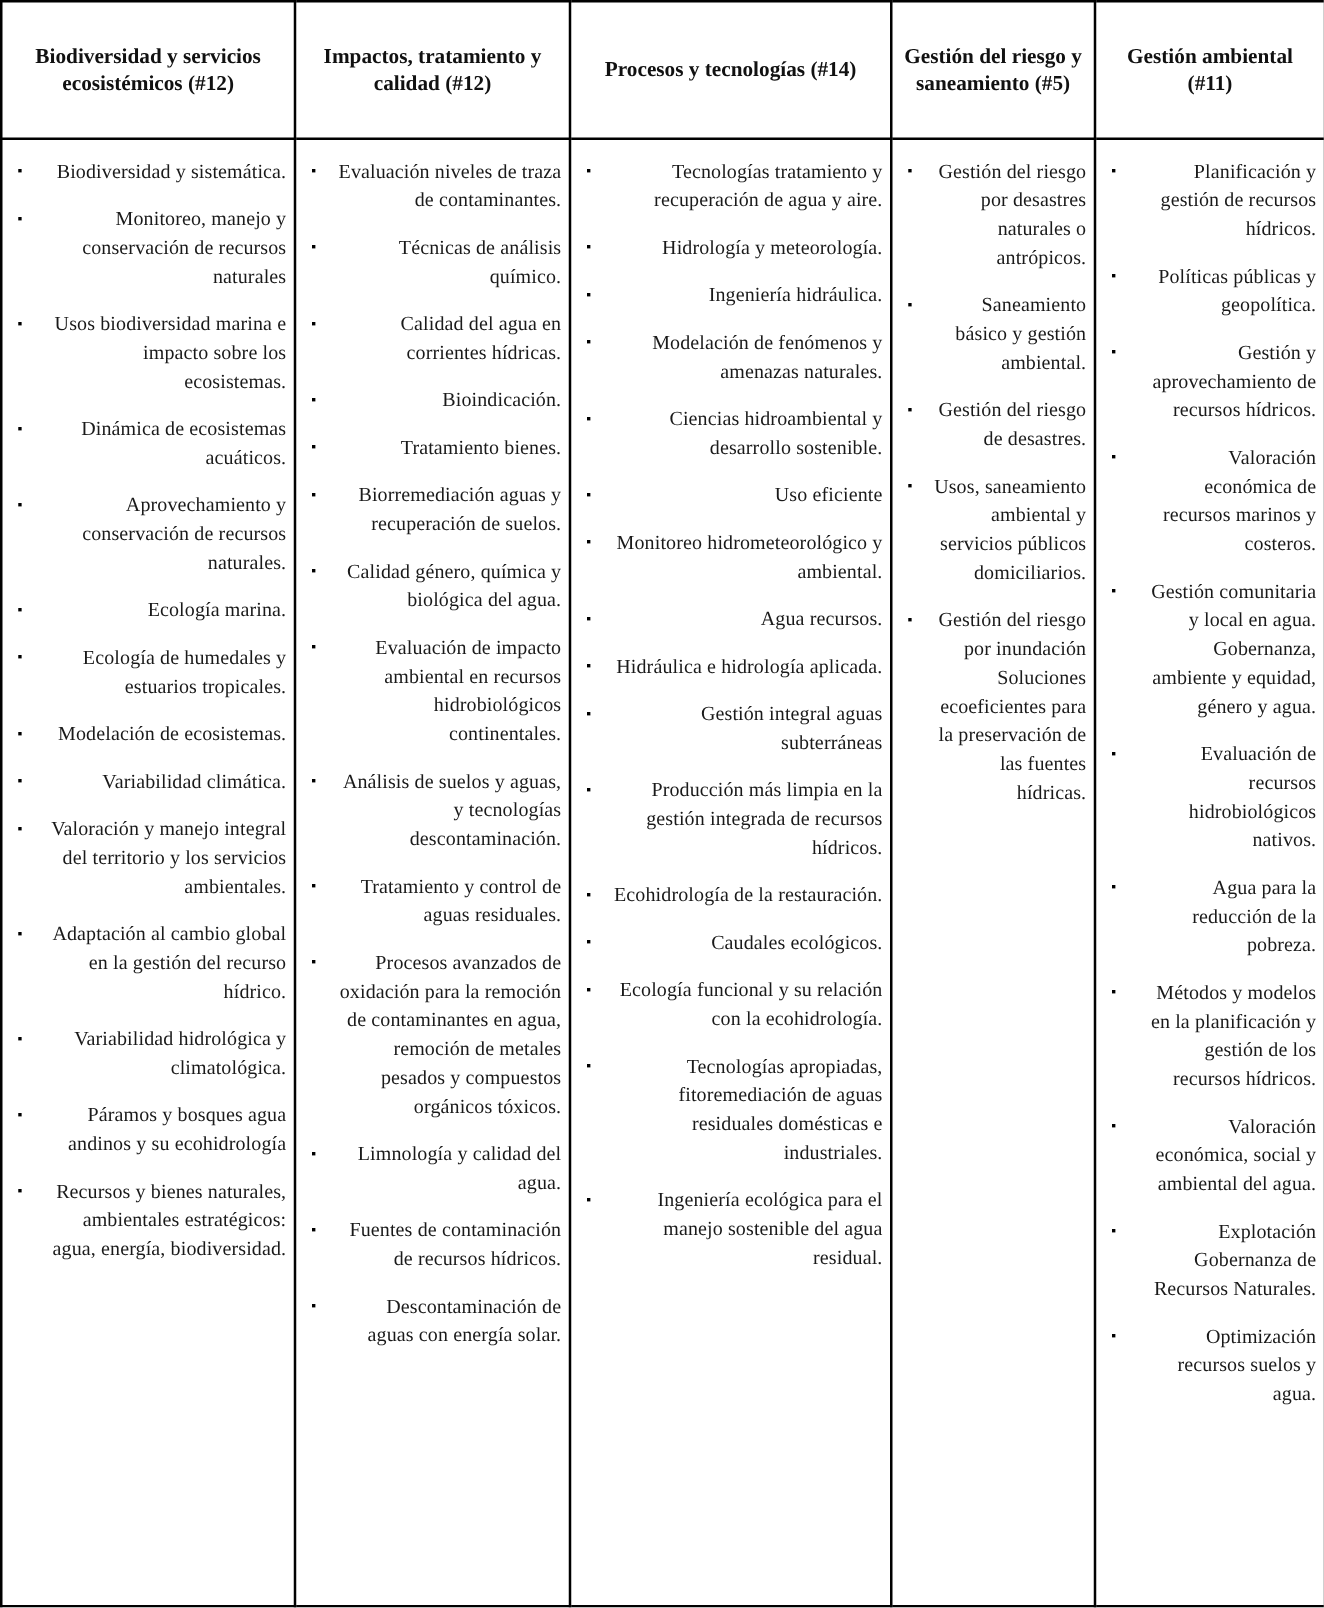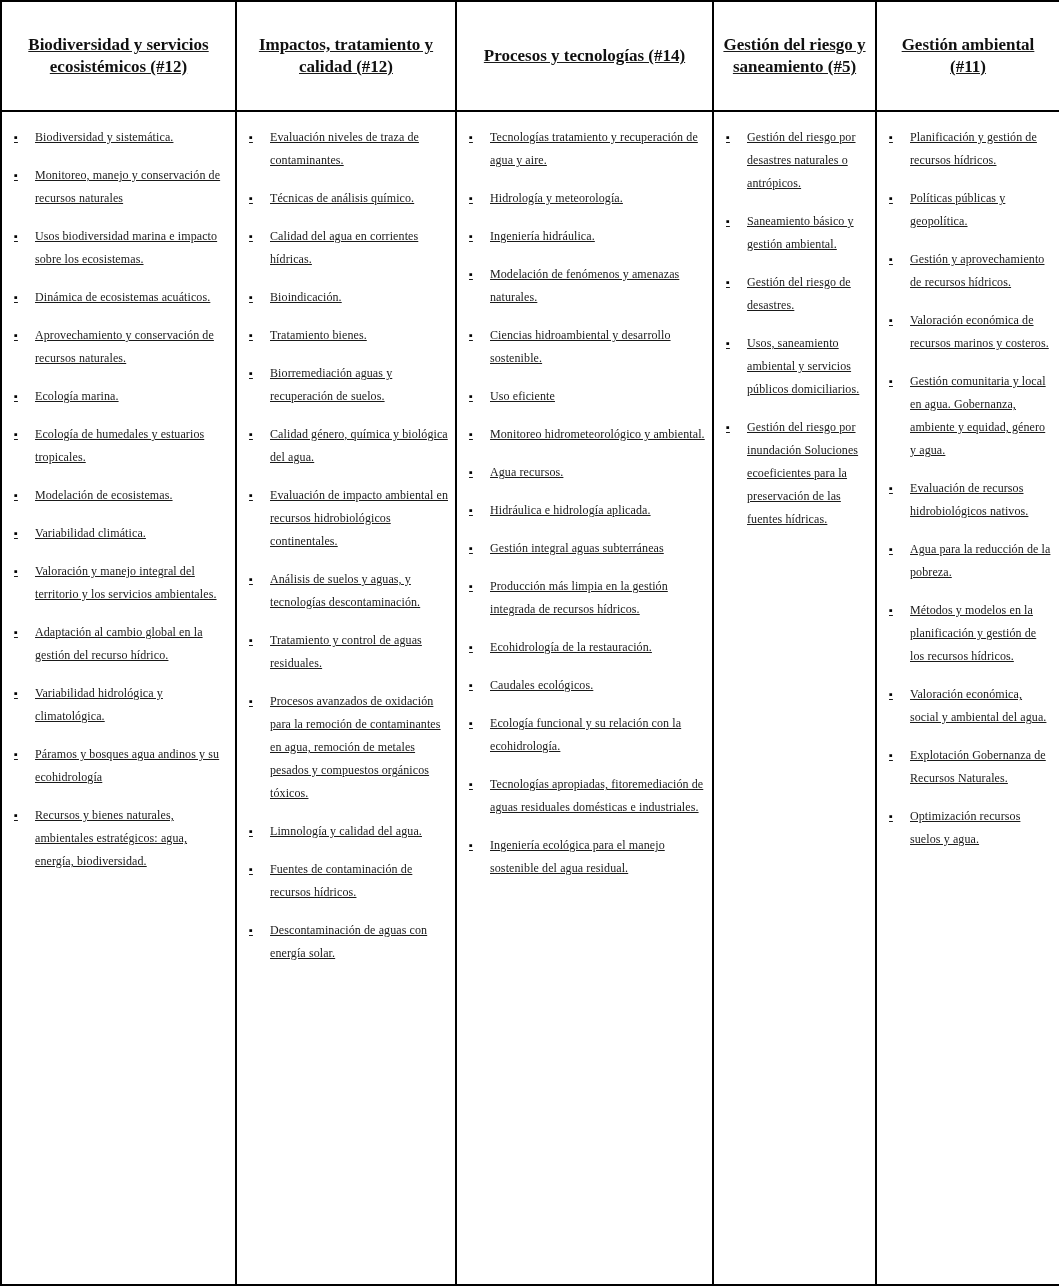--- a/index.html
+++ b/index.html
@@ -1,21 +1,21 @@
 <!DOCTYPE html>
 <html><head>
 <meta charset="utf-8">
 <style>
   html, body { margin: 0; padding: 0; background: #ffffff; }
   body {
     width: 1059px; height: 1286px;
     font-family: "Liberation Serif", "DejaVu Serif", serif;
     color: #1a1a1a;
   }
-  .page { width: 1059px; height: 1236px; box-sizing: border-box; text-decoration: underline; }
+  .page { width: 1059px; height: 1236px; box-sizing: border-box; }
   table.matrix {
     width: 1059px; height: 1286px;
     border-collapse: collapse; table-layout: fixed;
     box-sizing: border-box;
   }
   table.matrix, th.hdr, td.cell { border: 2px solid #000000; }
   th.hdr {
     font-weight: bold; text-align: center; vertical-align: middle;
     font-size: 17px; line-height: 1.28;
     height: 96px; padding: 6px 8px;
@@ -29,22 +29,23 @@
   ul.topics { list-style: none; margin: 0; padding: 0; }
   li.topic { display: flex; margin: 0 0 15px 0; }
   li.topic:last-child { margin-bottom: 0; }
   .blt {
     flex: 0 0 21px; width: 21px;
     font-size: 11px; line-height: 23px;
     color: #000000;
   }
   .txt {
     flex: 1 1 auto;
-    font-size: 12px; line-height: 23px;
+    font-size: 16px; line-height: 23px;
     letter-spacing: 0.1px;
+    text-align: right;
   }
   col.c1 { width: 235px; }
   col.c2 { width: 220px; }
   col.c3 { width: 257px; }
   col.c4 { width: 163px; }
   col.c5 { width: 184px; }
 </style>
 </head>
 <body>
 

